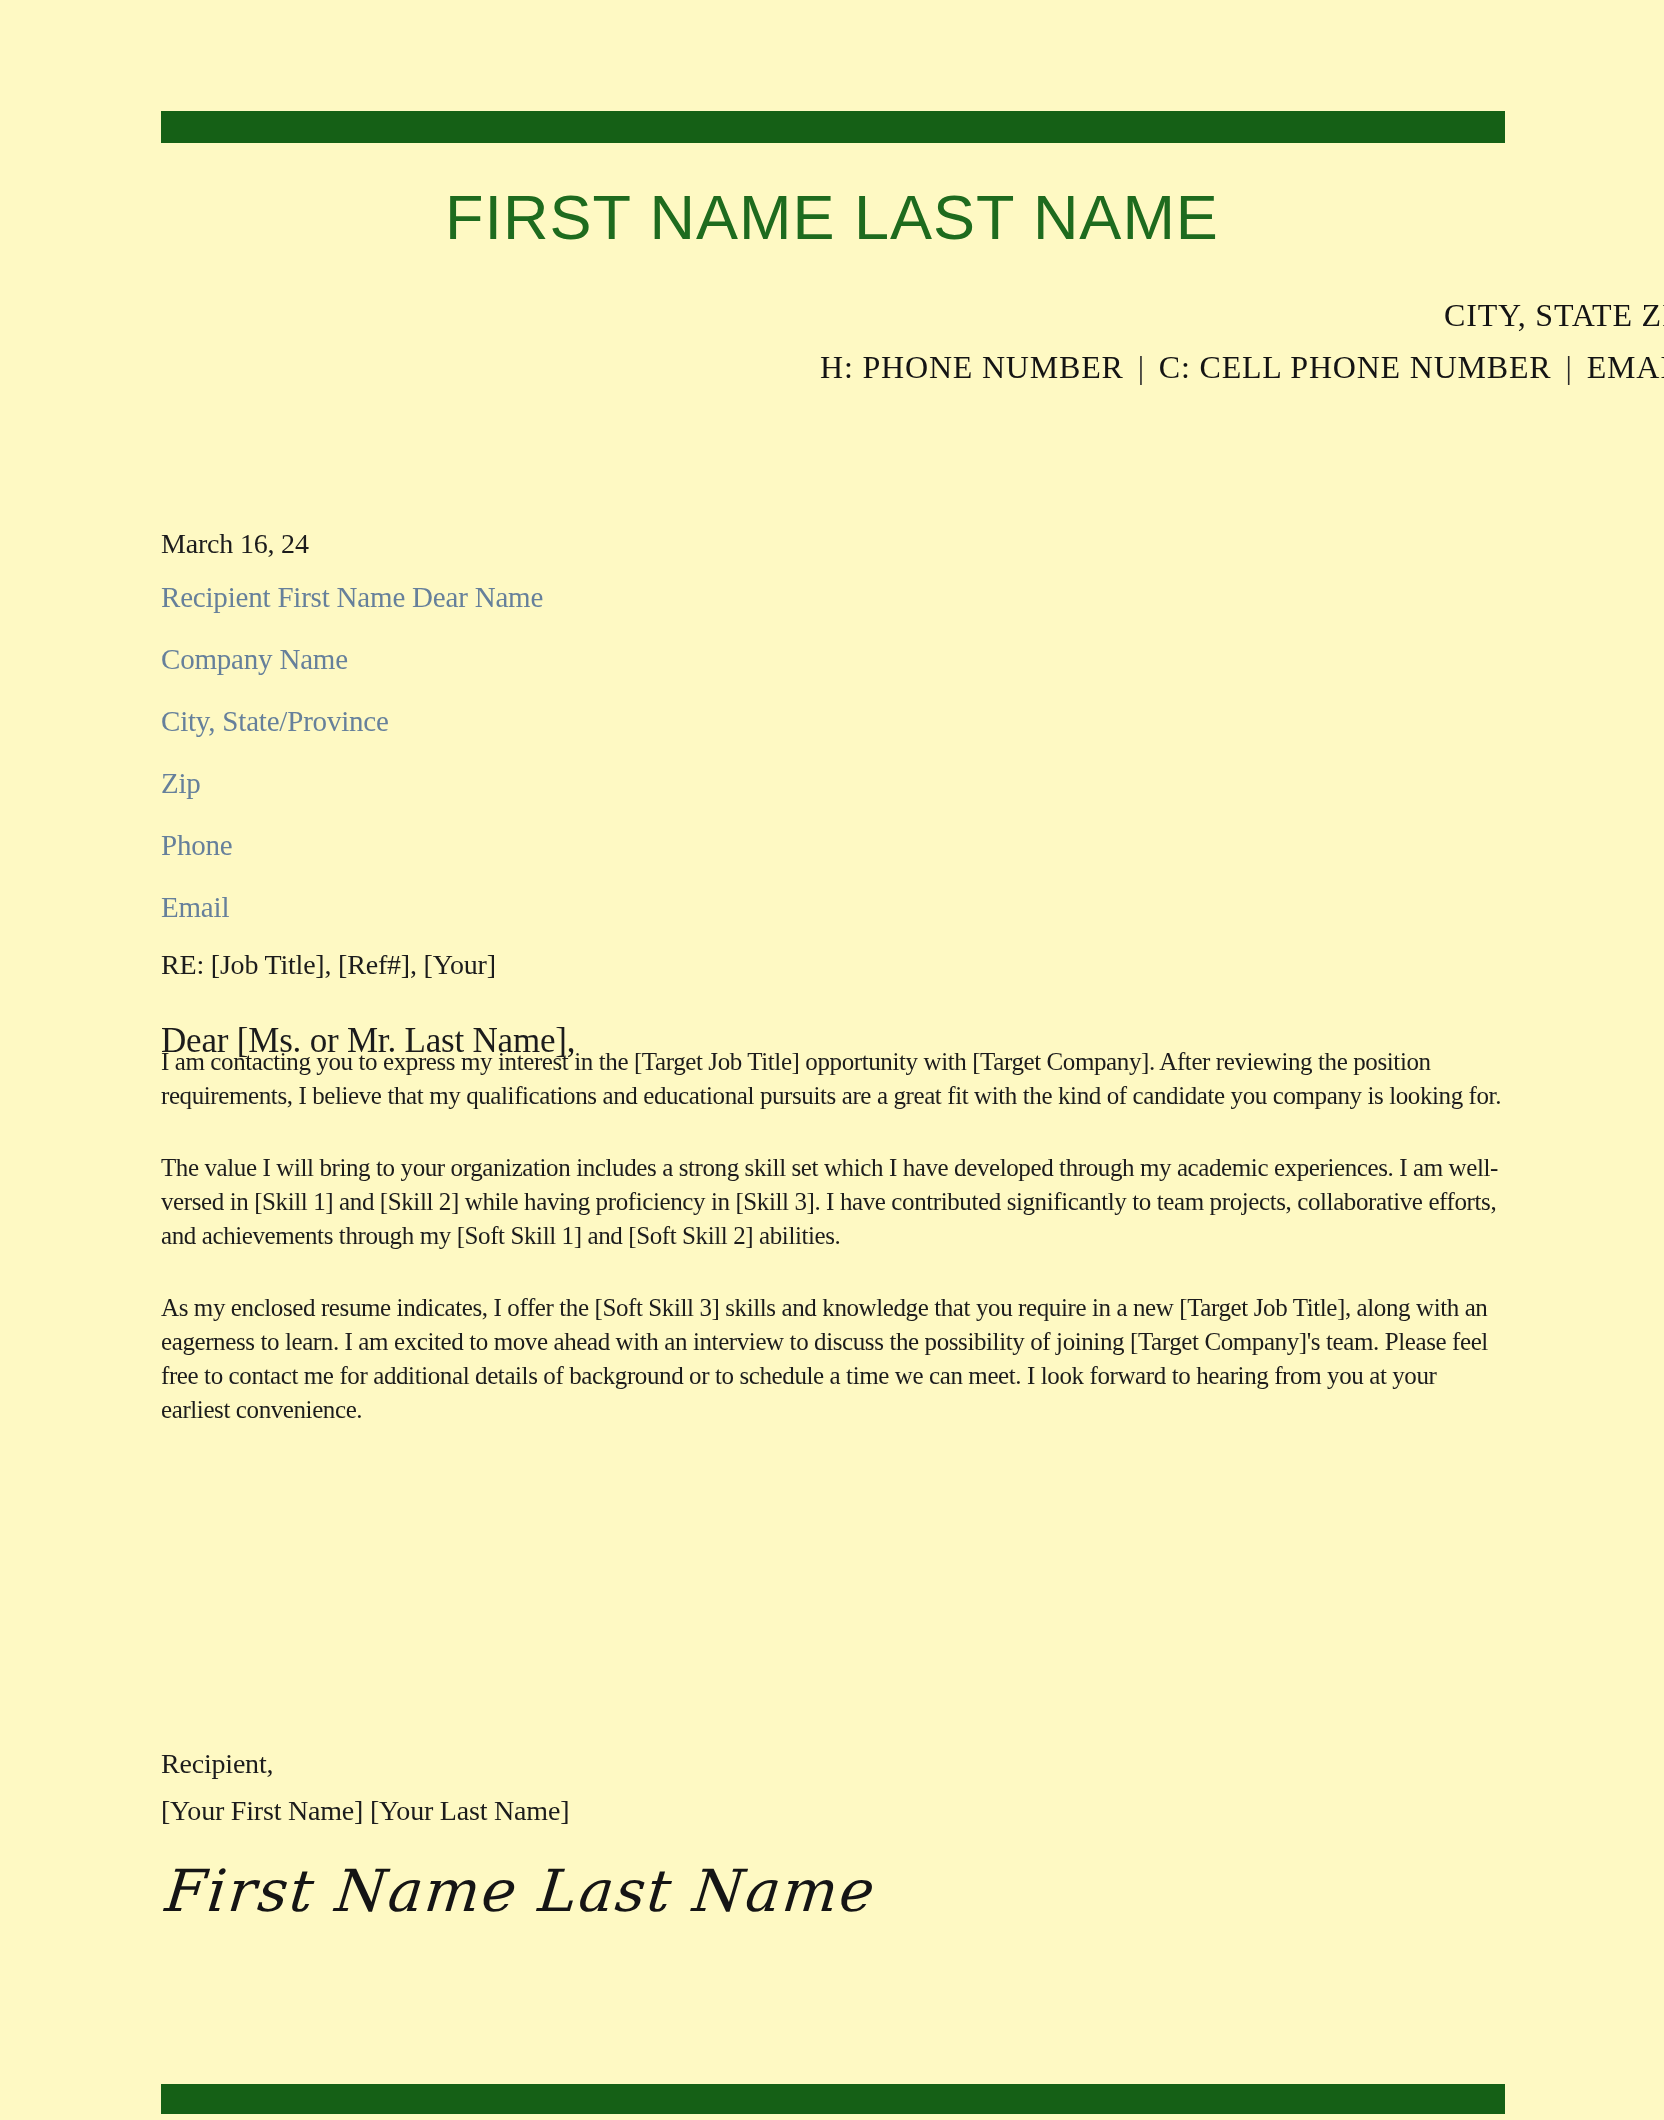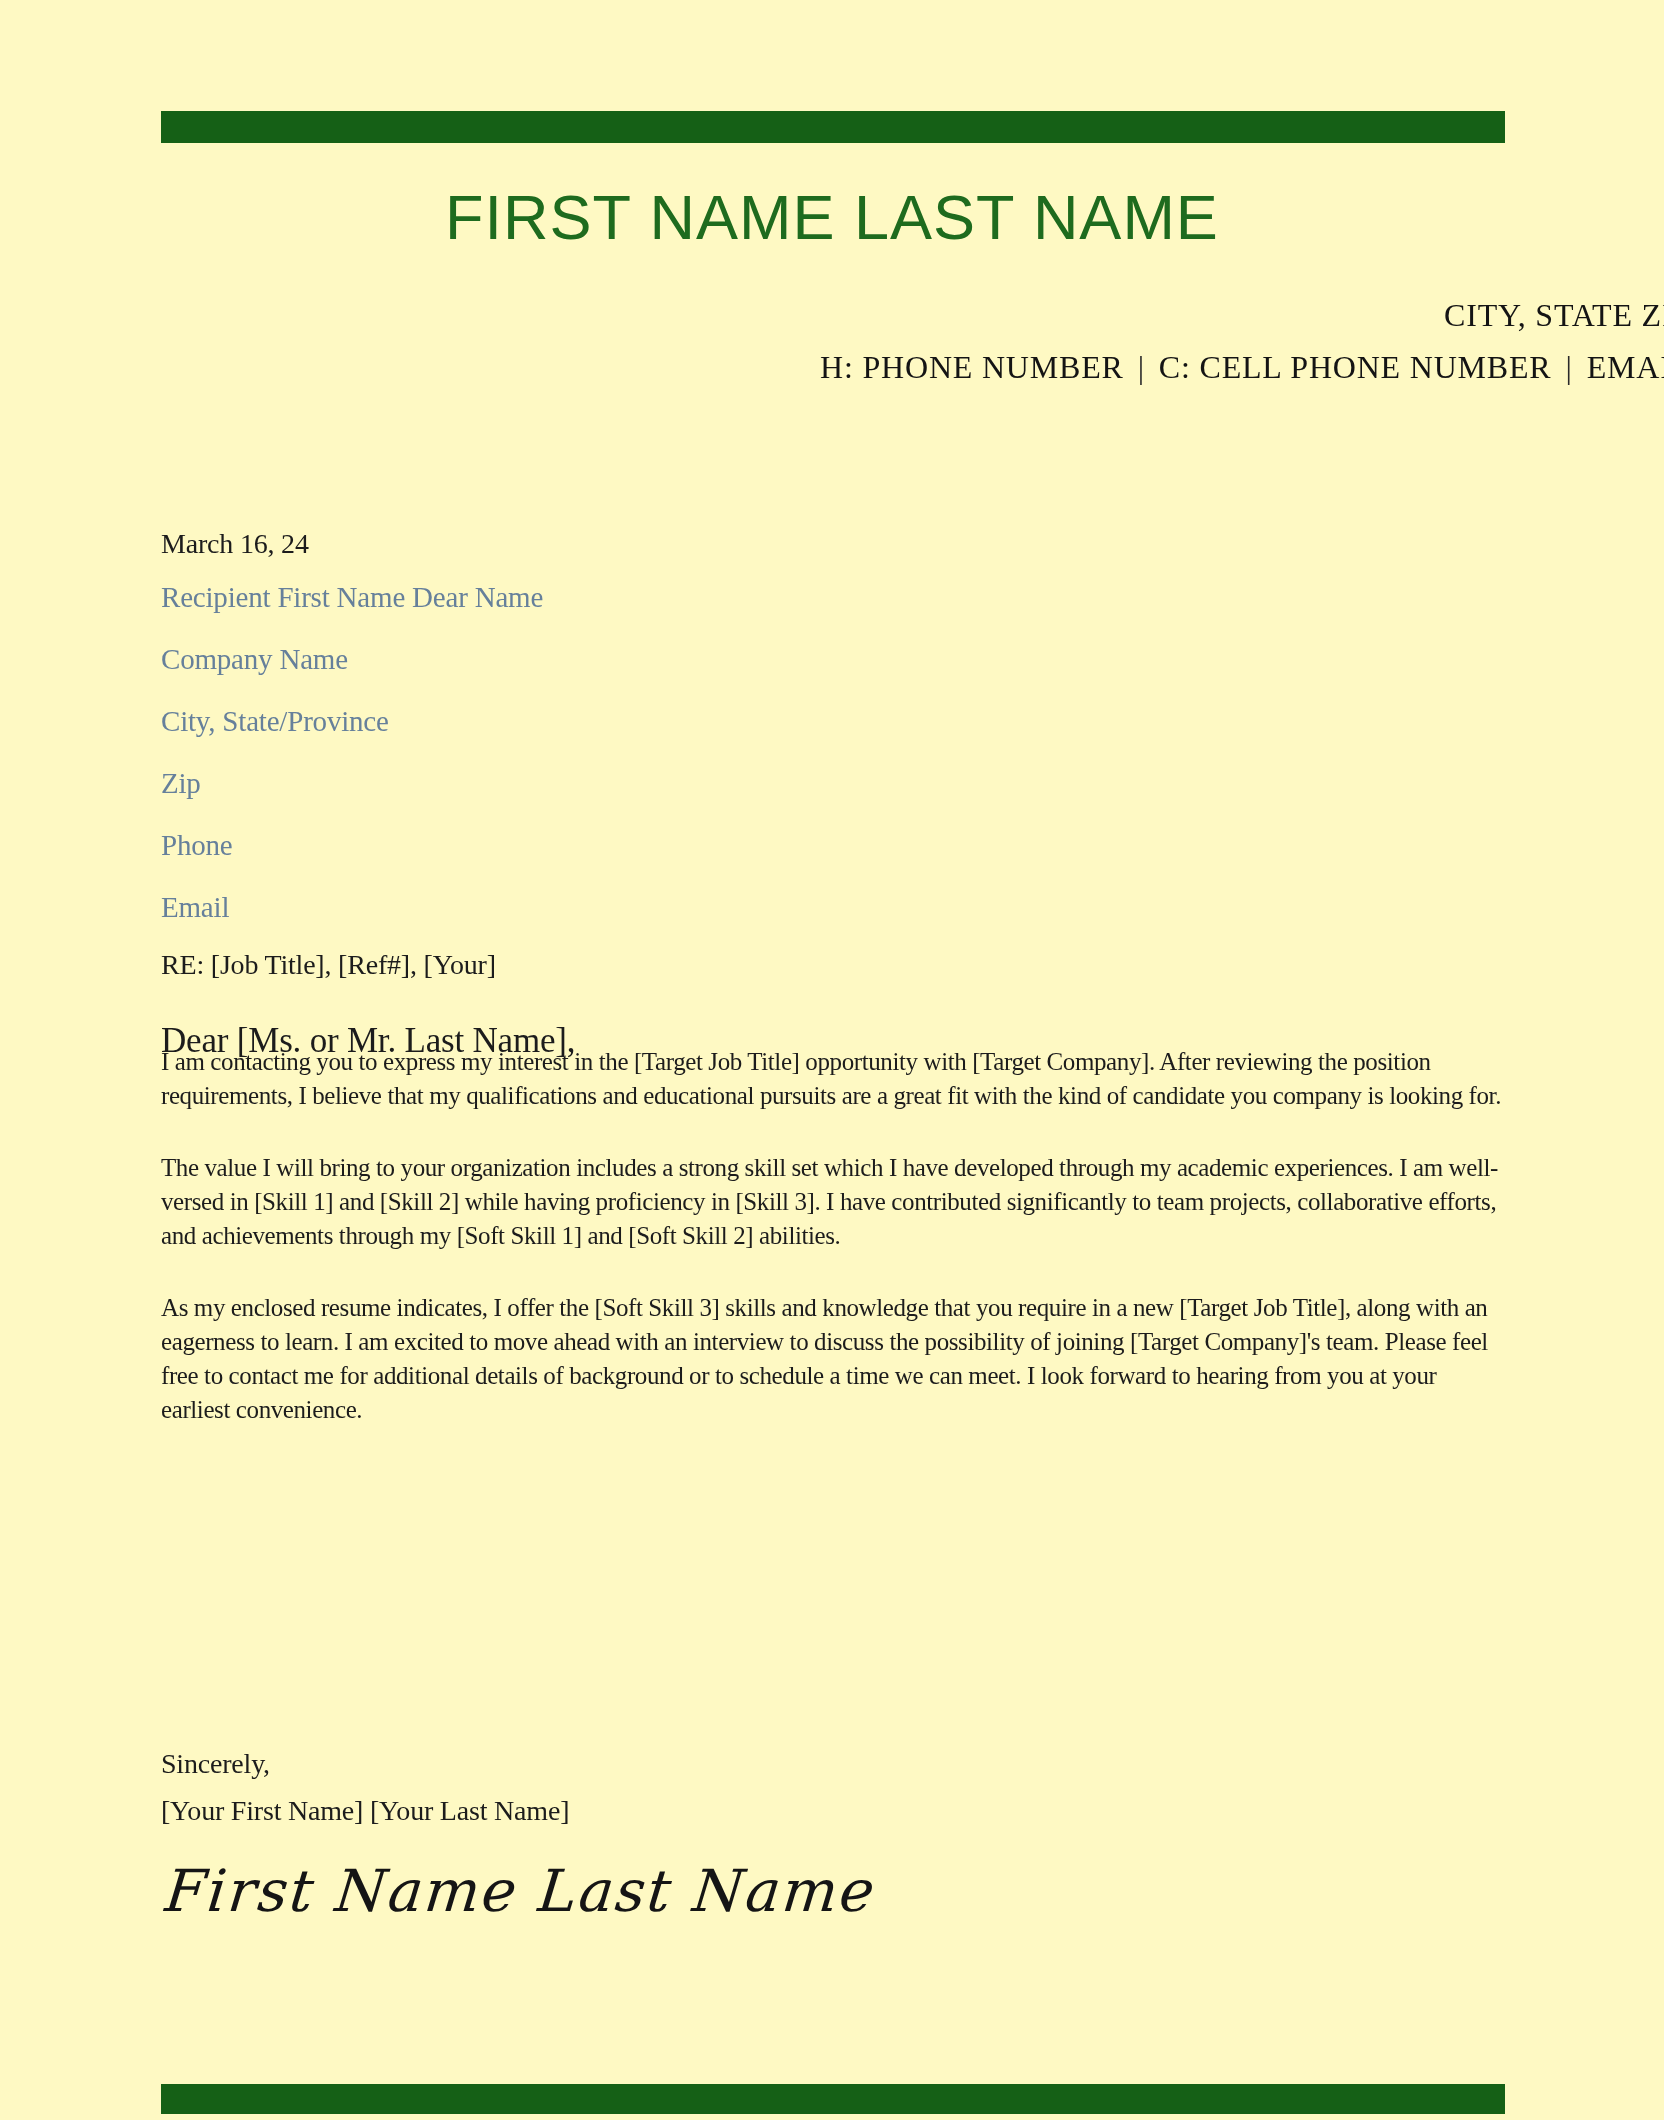--- a/index.html
+++ b/index.html
@@ -146,21 +146,21 @@
 
   <div class="block salutation-line">Dear [Ms. or Mr. Last Name],</div>
 
   <div class="block body-block">
     <p>I am contacting you to express my interest in the [Target Job Title] opportunity with [Target Company]. After reviewing the position requirements, I believe that my qualifications and educational pursuits are a great fit with the kind of candidate you company is looking for.</p>
     <p>The value I will bring to your organization includes a strong skill set which I have developed through my academic experiences. I am well-versed in [Skill 1] and [Skill 2] while having proficiency in [Skill 3]. I have contributed significantly to team projects, collaborative efforts, and achievements through my [Soft Skill 1] and [Soft Skill 2] abilities.</p>
     <p>As my enclosed resume indicates, I offer the [Soft Skill 3] skills and knowledge that you require in a new [Target Job Title], along with an eagerness to learn. I am excited to move ahead with an interview to discuss the possibility of joining [Target Company]'s team. Please feel free to contact me for additional details of background or to schedule a time we can meet. I look forward to hearing from you at your earliest convenience.</p>
   </div>
 
   <div class="block closing-block">
-    <div>Sincerely,</div>
+    <div>Recipient,</div>
     <div>[Your First Name] [Your Last Name]</div>
   </div>
 
   <div class="block signature-line">First Name Last Name</div>
 
   <div class="accent-bar bar-bottom"></div>
 
 </div>
 
 </body></html>

